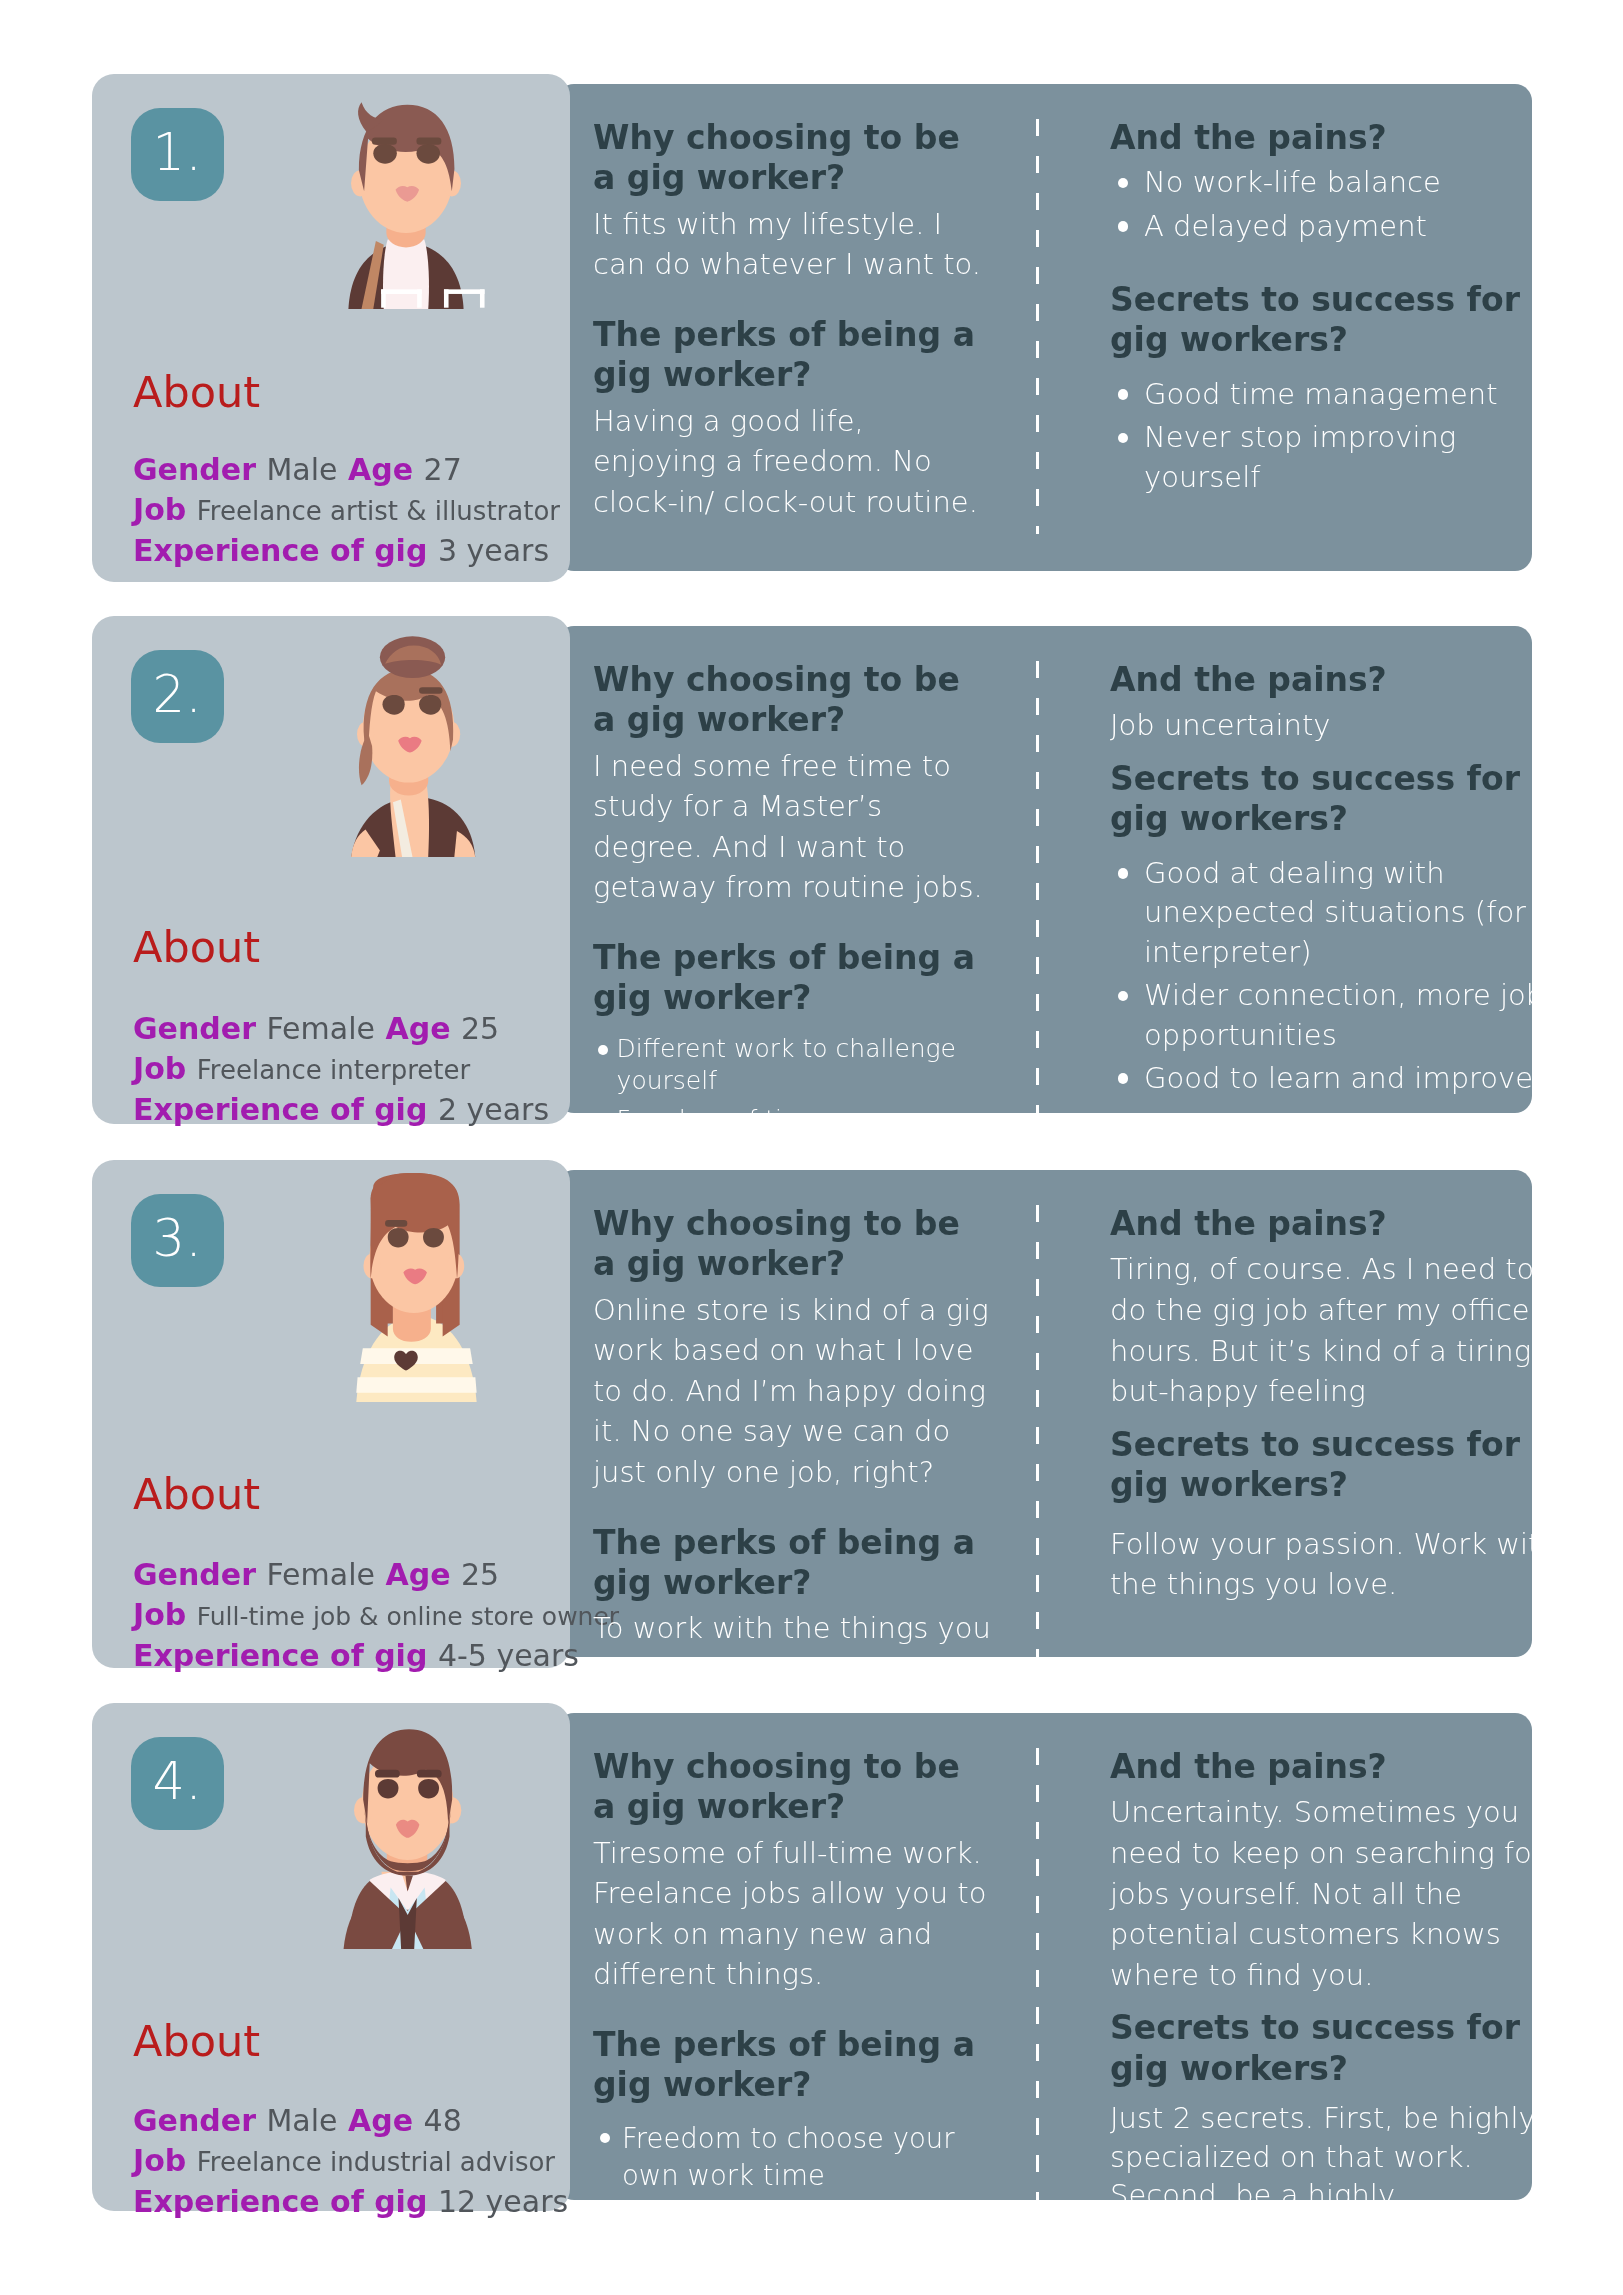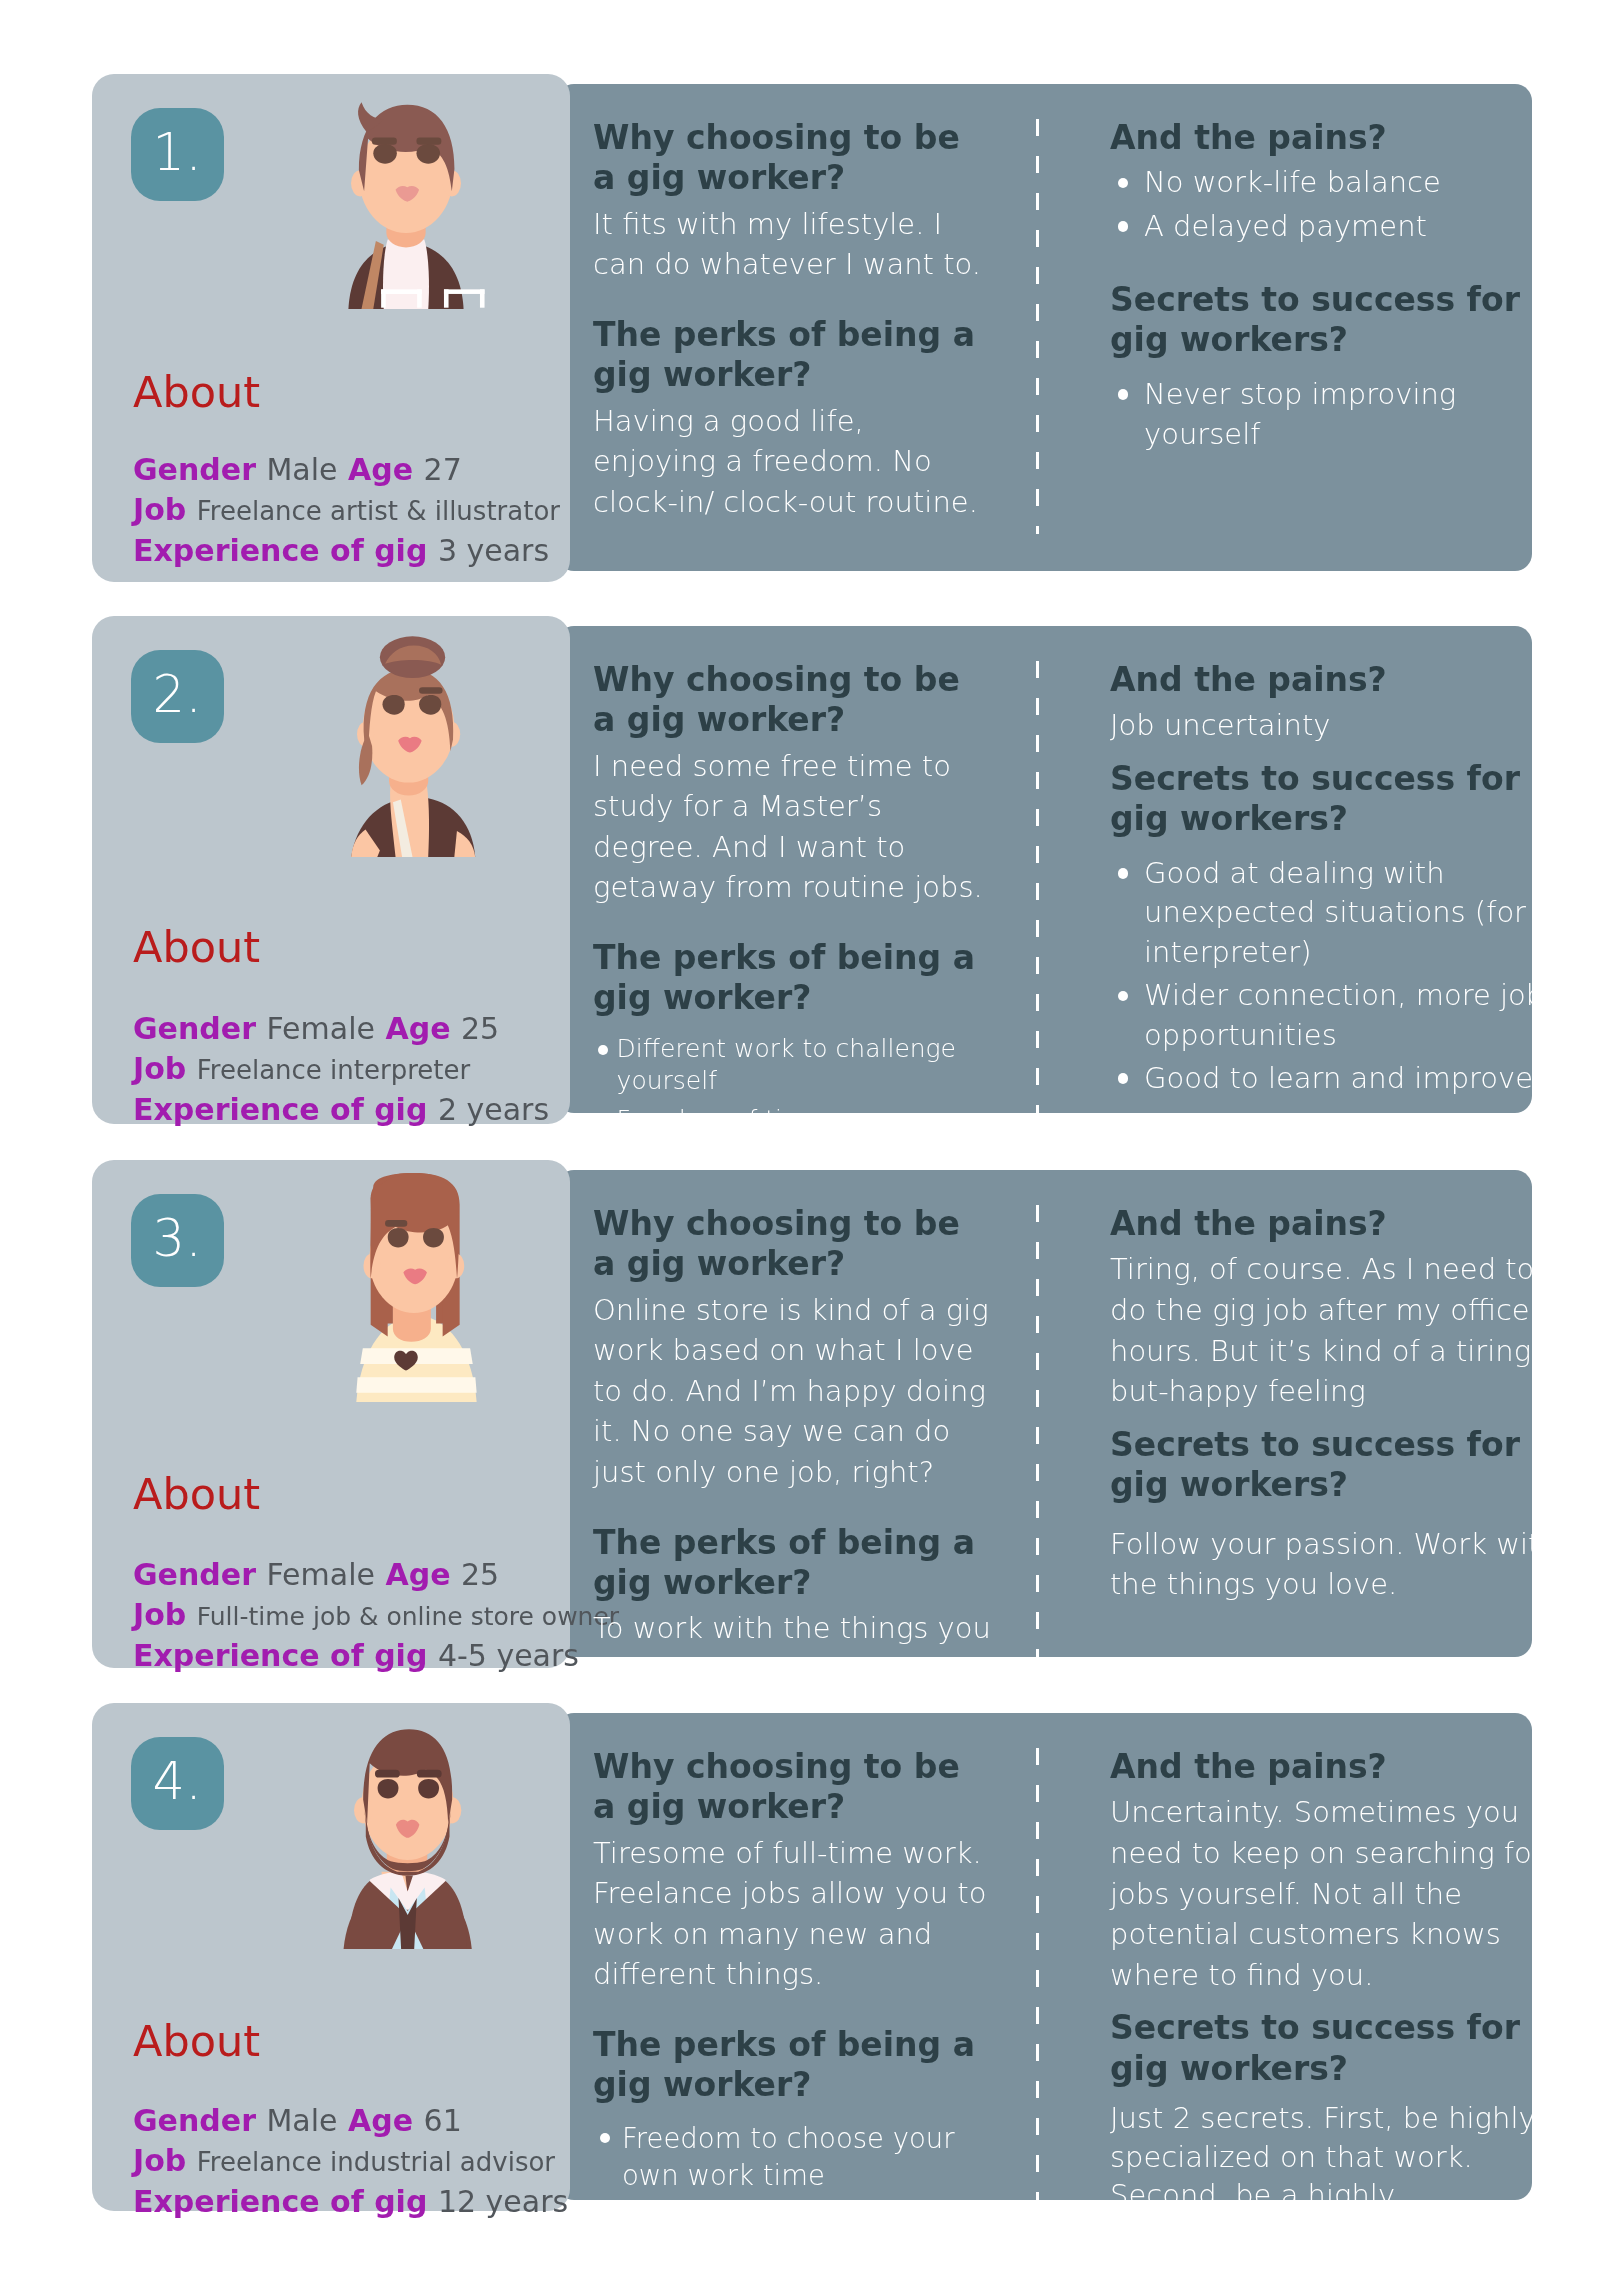--- a/index.html
+++ b/index.html
@@ -142,20 +142,21 @@
     <div class="colB" style="top:34px;">
       <p class="qh">And the pains?</p>
       <ul class="bul">
         <li>No work-life balance</li>
         <li>A delayed payment</li>
       </ul>
       <div class="blockgap"></div>
       <p class="qh">Secrets to success for gig workers?</p>
       <div class="blockgap xs"></div>
       <ul class="bul">
+        <li>Good time management</li>
         <li>Never stop improving yourself</li>
       </ul>
     </div>
   </div>
 
   <div class="card" style="top:626px;height:487px;">
     <div class="dark"></div>
     <div class="light">
       <div class="badge">2.</div>
       <div class="avatar" style="left:196px;top:19.6px;width:236px;height:222px;">
@@ -302,21 +303,21 @@
           <rect x="136" y="76" width="38" height="12" rx="6" fill="#5c3a35"></rect>
           <rect x="200" y="76" width="38" height="12" rx="6" fill="#5c3a35"></rect>
           <path d="M140 104 C140 94 148 90 156 90 C164 90 172 94 172 104 C172 114 164 120 156 120 C148 120 140 114 140 104 Z" fill="#5c3a35"></path>
           <path d="M202 104 C202 94 210 90 218 90 C226 90 234 94 234 104 C234 114 226 120 218 120 C210 120 202 114 202 104 Z" fill="#5c3a35"></path>
           <path d="M168 160 C172 152 180 150 186 155 C192 150 200 152 204 160 C200 174 190 180 186 180 C182 180 172 174 168 160 Z" fill="#ea8b83"></path>
         </svg>
       </div>
       <div class="about" style="top:313px;">About</div>
       <div class="meta" style="top:403px;">
         <div class="row">
-          <span class="lbl">Gender</span><span class="gap"></span><span class="val">Male</span><span class="gap"></span><span class="lbl">Age</span><span class="gap"></span><span class="val">61</span>
+          <span class="lbl">Gender</span><span class="gap"></span><span class="val">Male</span><span class="gap"></span><span class="lbl">Age</span><span class="gap"></span><span class="val">48</span>
         </div>
         <div class="row">
           <span class="lbl">Job</span><span class="gap"></span><span class="val sm">Freelance industrial advisor</span>
         </div>
         <div class="row">
           <span class="lbl">Experience of gig</span><span class="gap"></span><span class="val">12 years</span>
         </div>
       </div>
     </div>
 

